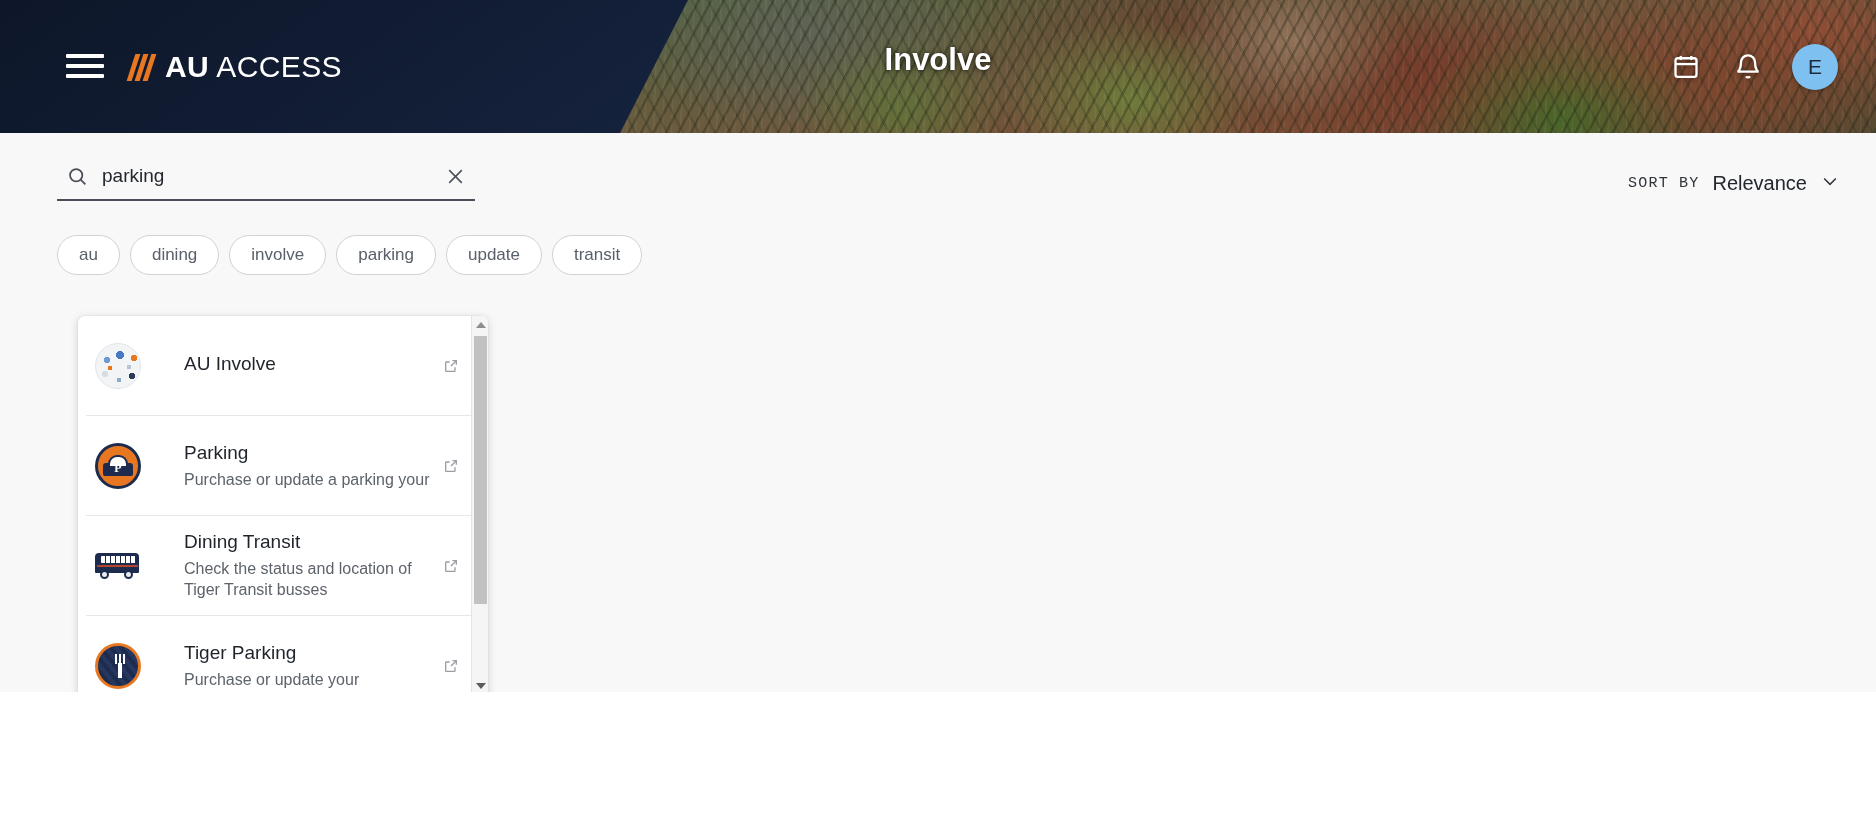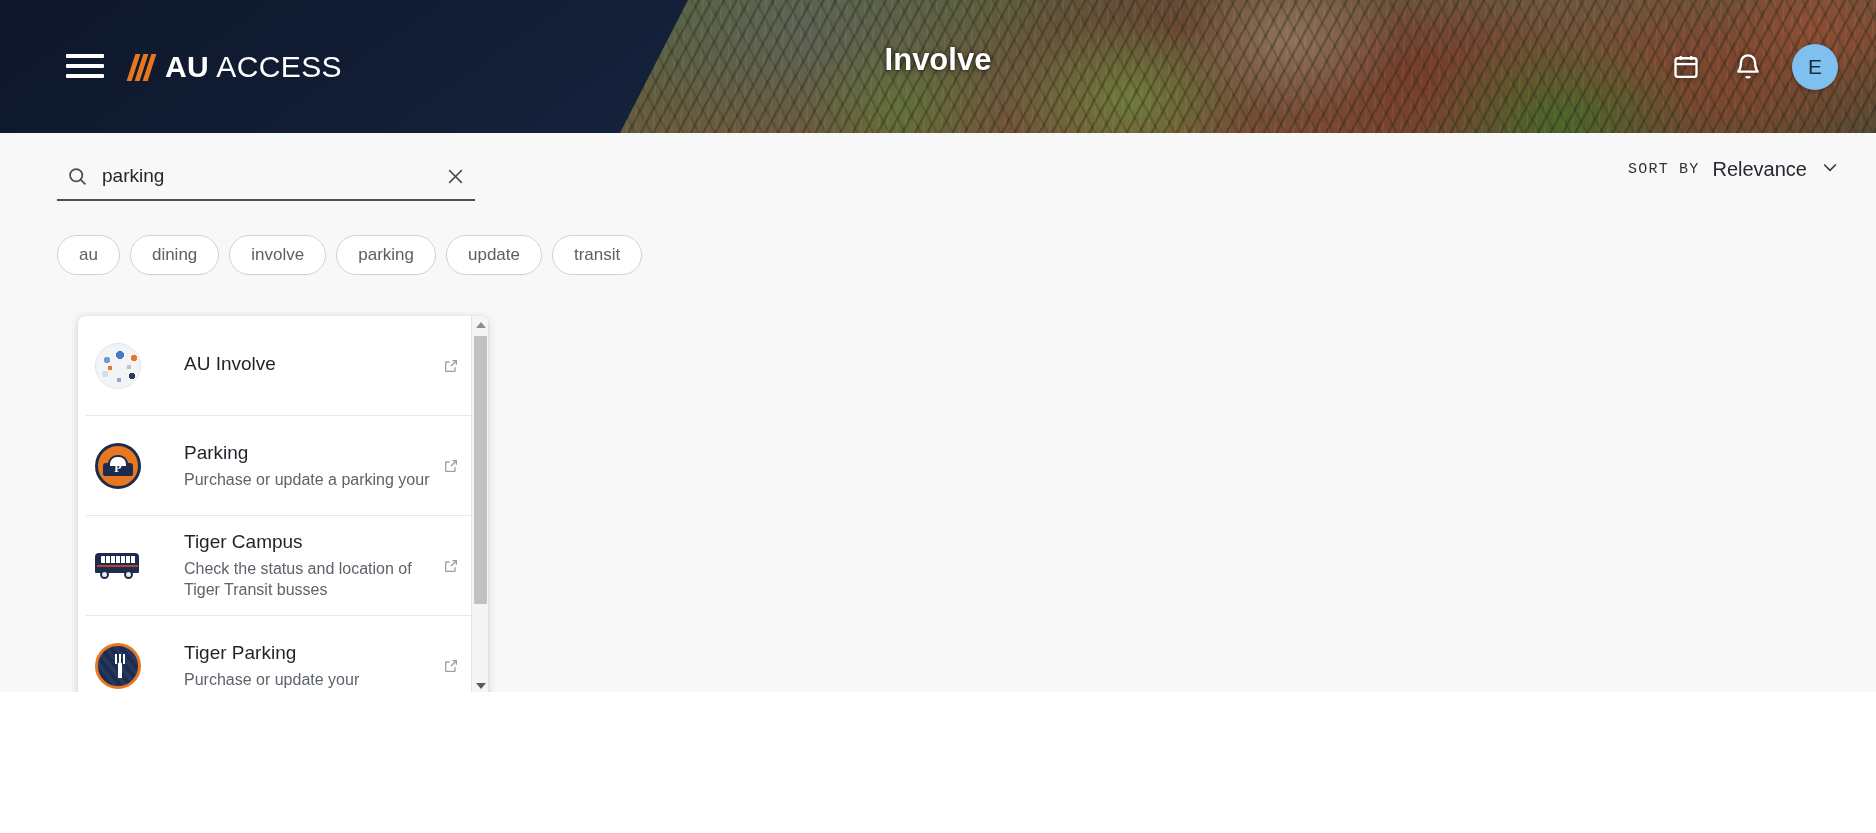--- a/index.html
+++ b/index.html
@@ -132,21 +132,21 @@
     border: none; outline: none; background: transparent;
     font-family: "Liberation Sans", sans-serif;
     font-size: 19px; color: #23272e;
     margin-left: 14px;
   }
   .search-clear {
     background: none; border: none; cursor: pointer;
     padding: 0 10px 0 6px; display: flex; align-items: center;
   }
   .sort-row {
-    position: absolute; right: 36px; top: 4px;
+    position: absolute; right: 36px; top: 18px;
     display: flex; align-items: center; gap: 13px;
     cursor: pointer;
   }
   .sort-label {
     font-size: 15px; color: #30353c; letter-spacing: 1.2px;
     font-family: "Liberation Mono", monospace;
   }
   .sort-value { font-size: 20px; color: #23272e; }
   .chips {
     position: absolute; top: 102px; left: 57px;
@@ -464,21 +464,21 @@
             <div class="item-icon">
               <div class="ico-bus">
                 <span class="body"></span>
                   <span class="win"></span>
                   <span class="stripe"></span>
                 <span class="w1"></span>
                   <span class="w2"></span>
               </div>
             </div>
             <div class="item-body">
-              <div class="item-title">Tiger Campus</div>
+              <div class="item-title">Dining Transit</div>
               <div class="item-desc">Check the status and location of Tiger Transit busses</div>
             </div>
             <span class="item-extlink">
               <svg width="16" height="16" viewBox="0 0 24 24" fill="none" stroke="#9a9ea4" stroke-width="2">
                 <path d="M14 4h6v6"></path>
                   <path d="M20 4l-8 8"></path>
                 <path d="M18 14v5a1 1 0 0 1-1 1H5a1 1 0 0 1-1-1V7a1 1 0 0 1 1-1h5"></path>
               </svg>
             </span>
           </div>

